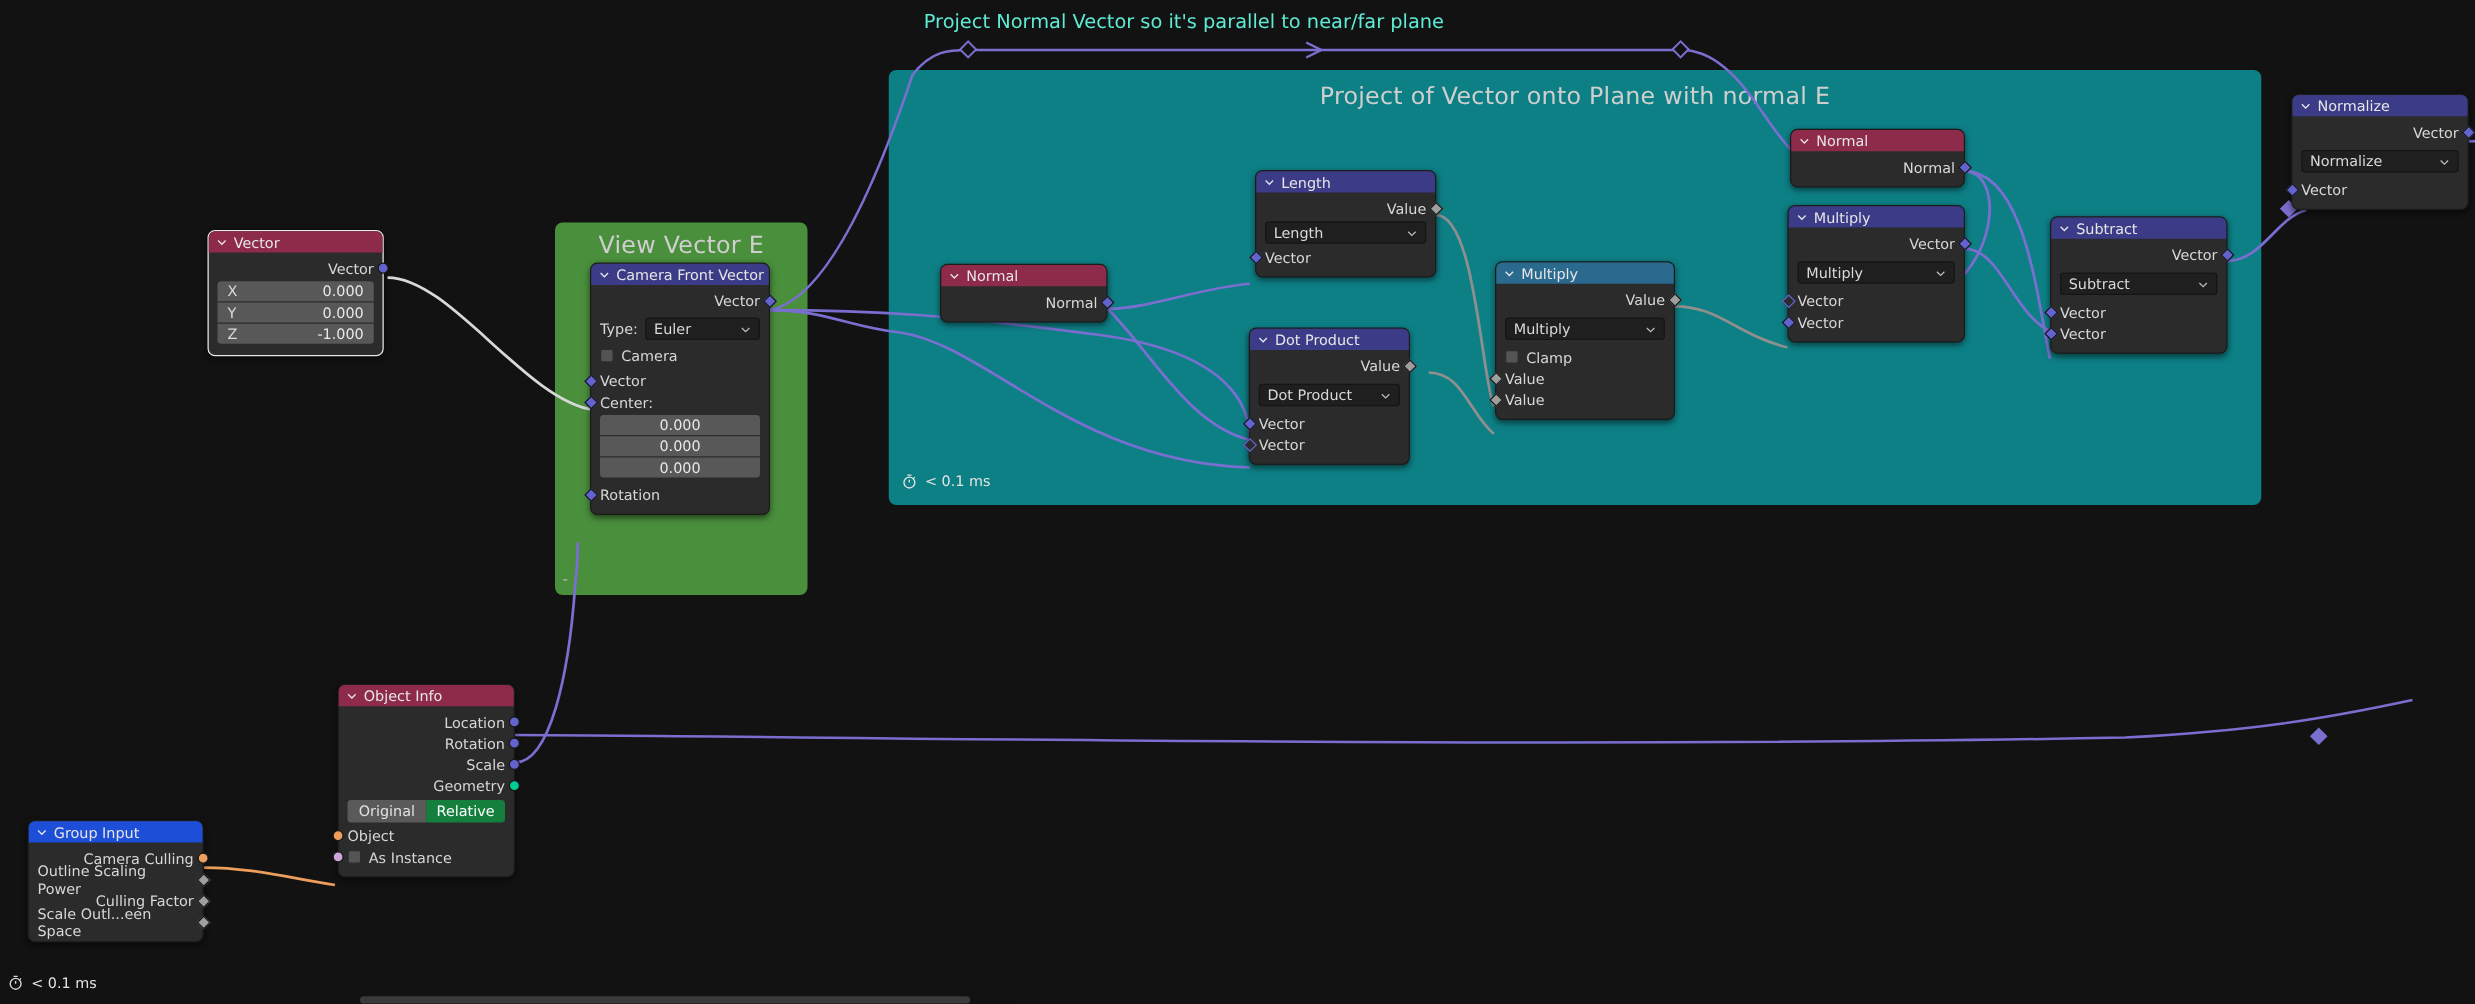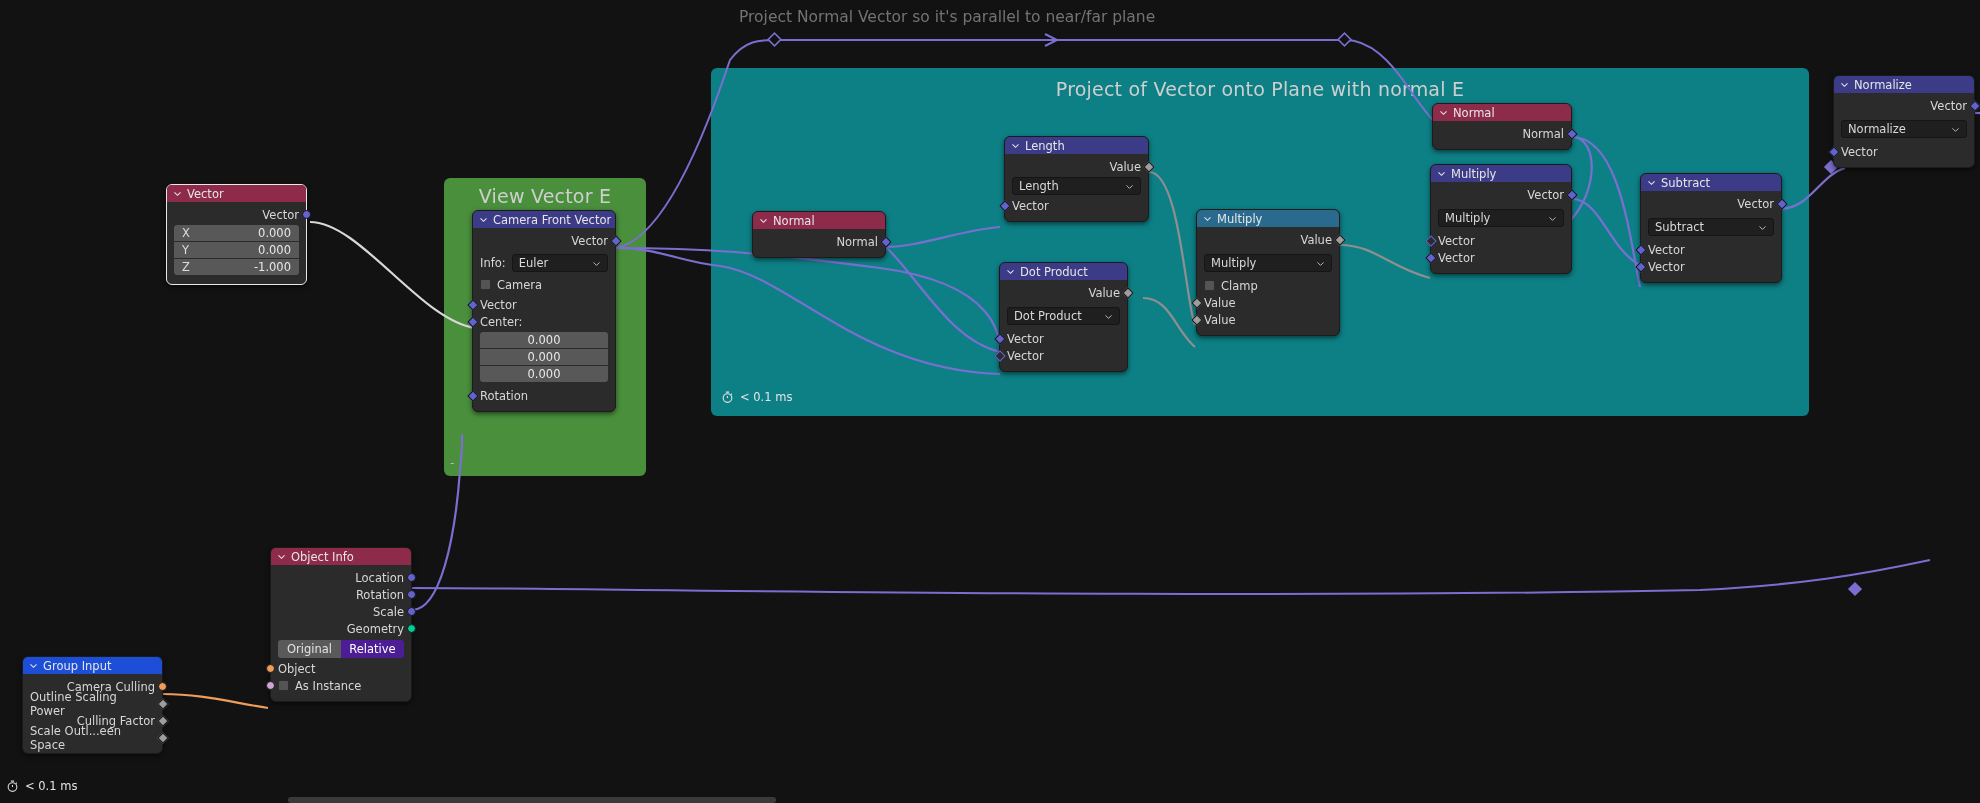--- a/index.html
+++ b/index.html
@@ -83,41 +83,41 @@
   .numstack { padding: 1px 7px; }
   .numstack .numfield { border-radius: 0; }
   .numstack .numfield:first-child { border-radius: 3px 3px 0 0; }
   .numstack .numfield:last-child  { border-radius: 0 0 3px 3px; }
   .checkrow { display: flex; align-items: center; gap: 6px; padding: 0 7px; height: 17px; font-size: 11.5px; color: #d7d7d7; }
   .checkbox { width: 11px; height: 11px; background: #545454; border-radius: 2px; border: 1px solid #2c2c2c; }
   .toggle-group { display: flex; margin: 3px 7px 2px 7px; height: 18px; text-align: center; }
   .tg { flex: 1; display: flex; align-items: center; justify-content: center; font-size: 11.5px; color: #e2e2e2; background: #5a5a5a; }
   .tg:first-child { border-radius: 3px 0 0 3px; }
   .tg:last-child  { border-radius: 0 3px 3px 0; }
-  .tg.active { background: #4c1d95; color: #fff; }
+  .tg.active { background: #15803d; color: #fff; }
   .typerow { display: flex; align-items: center; gap: 6px; padding: 1px 7px; }
   .typerow .lbl { font-size: 11.5px; color: #d7d7d7; }
   .typerow .select { flex: 1; }
 
   
   .timer { position: absolute; display: flex; align-items: center; gap: 6px; font-size: 11.5px; color: #e4e4e4; }
   .timer svg { width: 13px; height: 13px; }
-  .top-label { position: absolute; font-size: 15.5px; color: #737373; white-space: nowrap; }
+  .top-label { position: absolute; font-size: 15.5px; color: #5eead4; white-space: nowrap; }
   .scrollbar { position: absolute; background: #3a3a3a; border-radius: 4px; }
 </style>
 </head>
 <body>
 
 <div id="canvas">
 
   <div class="frame" style="left:444px; top:178px; width:202px; height:298px; background:#4a8f3c;">
     <div class="frame-label" style="top:7px;">View Vector E</div>
   </div>
 
-  <div class="frame" style="left:711px; top:68px; width:1098px; height:348px; background:#0d8086;">
+  <div class="frame" style="left:711px; top:56px; width:1098px; height:348px; background:#0d8086;">
     <div class="frame-label" style="top:10px;">Project of Vector onto Plane with normal E</div>
     <div class="timer" style="left:10px; bottom:12px;">
       <svg viewBox="0 0 24 24" fill="none" stroke="#e4e4e4" stroke-width="2">
         <circle cx="12" cy="13" r="8"></circle>
           <path d="M12 13V9M9 2h6M18.5 6.5l1.5-1.5"></path>
       </svg>
       <span>&lt; 0.1 ms</span>
     </div>
   </div>
 
@@ -205,21 +205,21 @@
       <span>Camera Front Vector</span>
     </div>
     <div class="node-body">
       <div class="row out">
         <span>Vector</span>
         <span class="sock right">
           <span class="sock-diamond s-vector"></span>
           </span>
       </div>
       <div class="typerow" style="margin-top:4px;">
-        <span class="lbl">Info:</span>
+        <span class="lbl">Type:</span>
         <div class="select">
           <span>Euler</span>
           <svg class="cv" viewBox="0 0 12 12">
             <path d="M2 4.5 L6 8.5 L10 4.5" stroke="#d9d9d9" stroke-width="1.3" fill="none"></path>
             </svg>
         </div>
       </div>
       <div class="checkrow" style="margin-top:3px;">
         <span class="checkbox"></span>
         <span>Camera</span>

